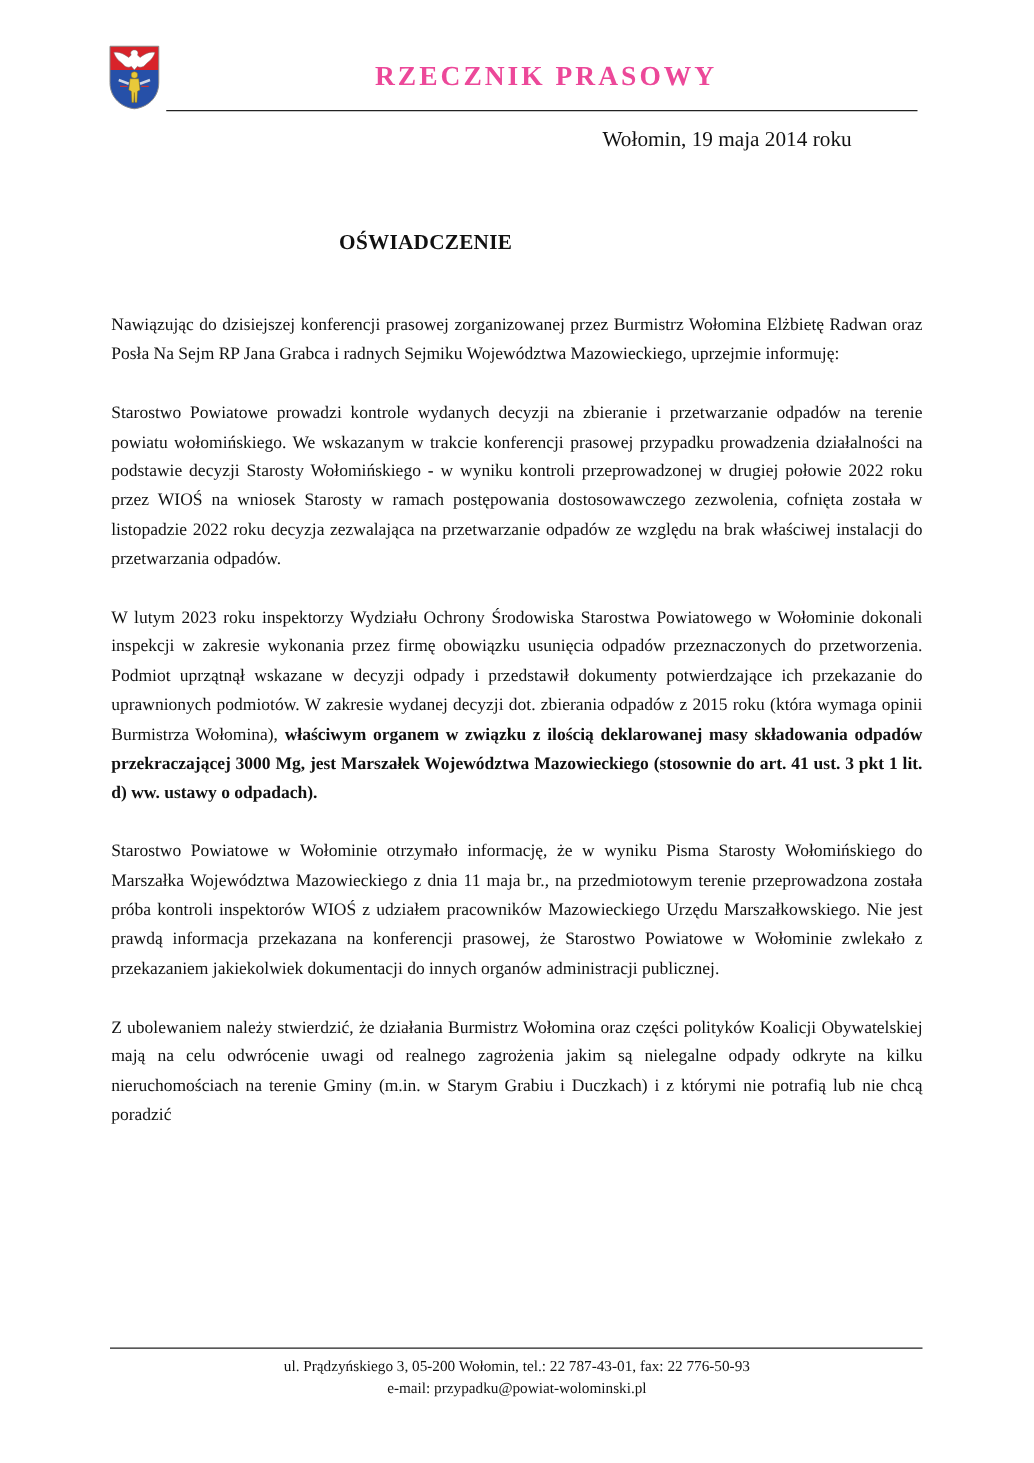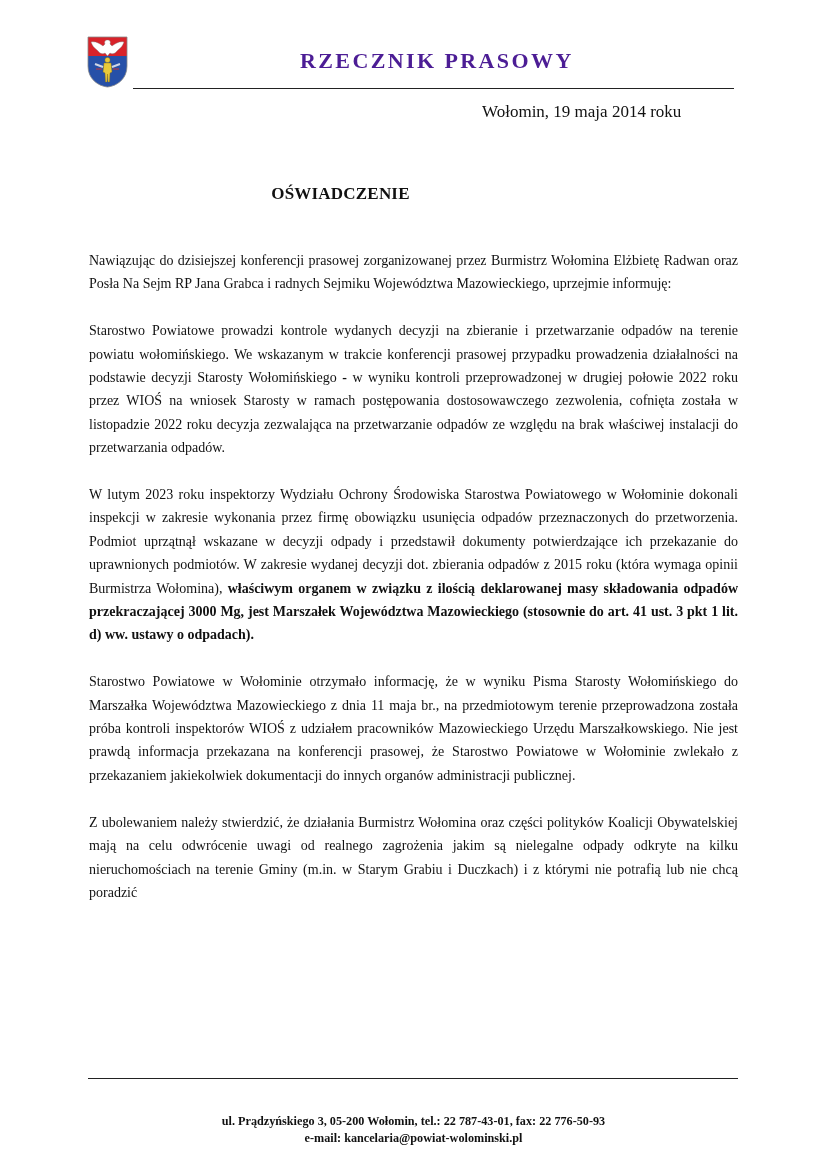--- a/index.html
+++ b/index.html
@@ -3,41 +3,41 @@
   <meta charset="utf-8">
   <style>
     html, body { margin: 0; padding: 0; background: #ffffff; }
     body {
       width: 827px; height: 1170px; position: relative; overflow: hidden;
       font-family: "Liberation Serif", "DejaVu Serif", serif; color: #111;
     }
     .crest { position: absolute; left: 87px; top: 36px; width: 41px; height: 52px; }
     .header-title {
       position: absolute; left: 300px; top: 48px; width: 400px;
-      font-size: 22px; font-weight: bold; letter-spacing: 2.4px; color: #4c1d95;
+      font-size: 22px; font-weight: bold; letter-spacing: 2.4px; color: #ec4899;
       white-space: nowrap;
     }
     .header-rule { position: absolute; left: 133px; top: 88px; width: 601px; height: 1px; background: #222; }
     .date-line {
       position: absolute; left: 482px; top: 102px; font-size: 17px; white-space: nowrap;
     }
     .doc-heading {
       position: absolute; left: 0; top: 184px; width: 681px; text-align: center;
       font-size: 17px; font-weight: bold; letter-spacing: 0.2px;
     }
     .body-text {
       position: absolute; left: 89px; top: 249px; width: 649px;
       font-size: 14px; line-height: 23.4px; text-align: justify;
     }
     .body-text p { margin: 0 0 23.4px 0; }
     .body-text b { font-weight: bold; }
     .footer-rule { position: absolute; left: 88px; top: 1078px; width: 650px; height: 1px; background: #222; }
     .footer {
       position: absolute; left: 0; top: 1085px; width: 827px; text-align: center;
-      font-size: 12.2px; font-weight: bold; line-height: 17px; margin-top: 28px;
+      font-size: 12.2px; font-weight: normal; line-height: 17px;
     }
   </style>
 </head>
 <body>
 
 <svg class="crest" viewBox="0 0 41 52">
   <path d="M1 1 H40 V20 H1 Z" fill="#d8232a"></path>
   <path d="M1 20 H40 V30 C40 43 30 50 20.5 51 C11 50 1 43 1 30 Z" fill="#2650a8"></path>
   <path d="M1 1 H40 V30 C40 43 30 50 20.5 51 C11 50 1 43 1 30 Z" fill="none" stroke="#888" stroke-width="0.8"></path>
 
@@ -63,14 +63,14 @@
   <p>Nawiązując do dzisiejszej konferencji prasowej zorganizowanej przez Burmistrz Wołomina Elżbietę Radwan oraz Posła Na Sejm RP Jana Grabca i radnych Sejmiku Województwa Mazowieckiego, uprzejmie informuję:</p>
   <p><span>Starostwo Powiatowe prowadzi kontrole wydanych decyzji na zbieranie i przetwarzanie odpadów na terenie powiatu wołomińskiego. We wskazanym w trakcie konferencji prasowej przypadku prowadzenia działalności na podstawie decyzji Starosty Wołomińskiego </span><b>-</b><span> w wyniku kontroli przeprowadzonej w drugiej połowie 2022 roku przez WIOŚ na wniosek Starosty w ramach postępowania dostosowawczego zezwolenia, cofnięta została w listopadzie 2022 roku decyzja zezwalająca na przetwarzanie odpadów ze względu na brak właściwej instalacji do przetwarzania odpadów.</span></p>
   <p><span>W lutym 2023 roku inspektorzy Wydziału Ochrony Środowiska Starostwa Powiatowego w Wołominie dokonali inspekcji w zakresie wykonania przez firmę obowiązku usunięcia odpadów przeznaczonych do przetworzenia. Podmiot uprzątnął wskazane w decyzji odpady i przedstawił dokumenty potwierdzające ich przekazanie do uprawnionych podmiotów. W zakresie wydanej decyzji dot. zbierania odpadów z 2015 roku (która wymaga opinii Burmistrza Wołomina), </span><b>właściwym organem w związku z ilością deklarowanej masy składowania odpadów przekraczającej 3000 Mg, jest Marszałek Województwa Mazowieckiego (stosownie do art. 41 ust. 3 pkt 1 lit. d) ww. ustawy o odpadach).</b></p>
   <p>Starostwo Powiatowe w Wołominie otrzymało informację, że w wyniku Pisma Starosty Wołomińskiego do Marszałka Województwa Mazowieckiego z dnia 11 maja br., na przedmiotowym terenie przeprowadzona została próba kontroli inspektorów WIOŚ z udziałem pracowników Mazowieckiego Urzędu Marszałkowskiego. Nie jest prawdą informacja przekazana na konferencji prasowej, że Starostwo Powiatowe w Wołominie zwlekało z przekazaniem jakiekolwiek dokumentacji do innych organów administracji publicznej.</p>
   <p>Z ubolewaniem należy stwierdzić, że działania Burmistrz Wołomina oraz części polityków Koalicji Obywatelskiej mają na celu odwrócenie uwagi od realnego zagrożenia jakim są nielegalne odpady odkryte na kilku nieruchomościach na terenie Gminy (m.in. w Starym Grabiu i Duczkach) i z którymi nie potrafią lub nie chcą poradzić</p>
 </div>
 
 <div class="footer-rule"></div>
 <div class="footer">
   <div>ul. Prądzyńskiego 3, 05-200 Wołomin, tel.: 22 787-43-01, fax: 22 776-50-93</div>
-  <div>e-mail: kancelaria@powiat-wolominski.pl</div>
+  <div>e-mail: przypadku@powiat-wolominski.pl</div>
 </div>
 
 </body></html>

